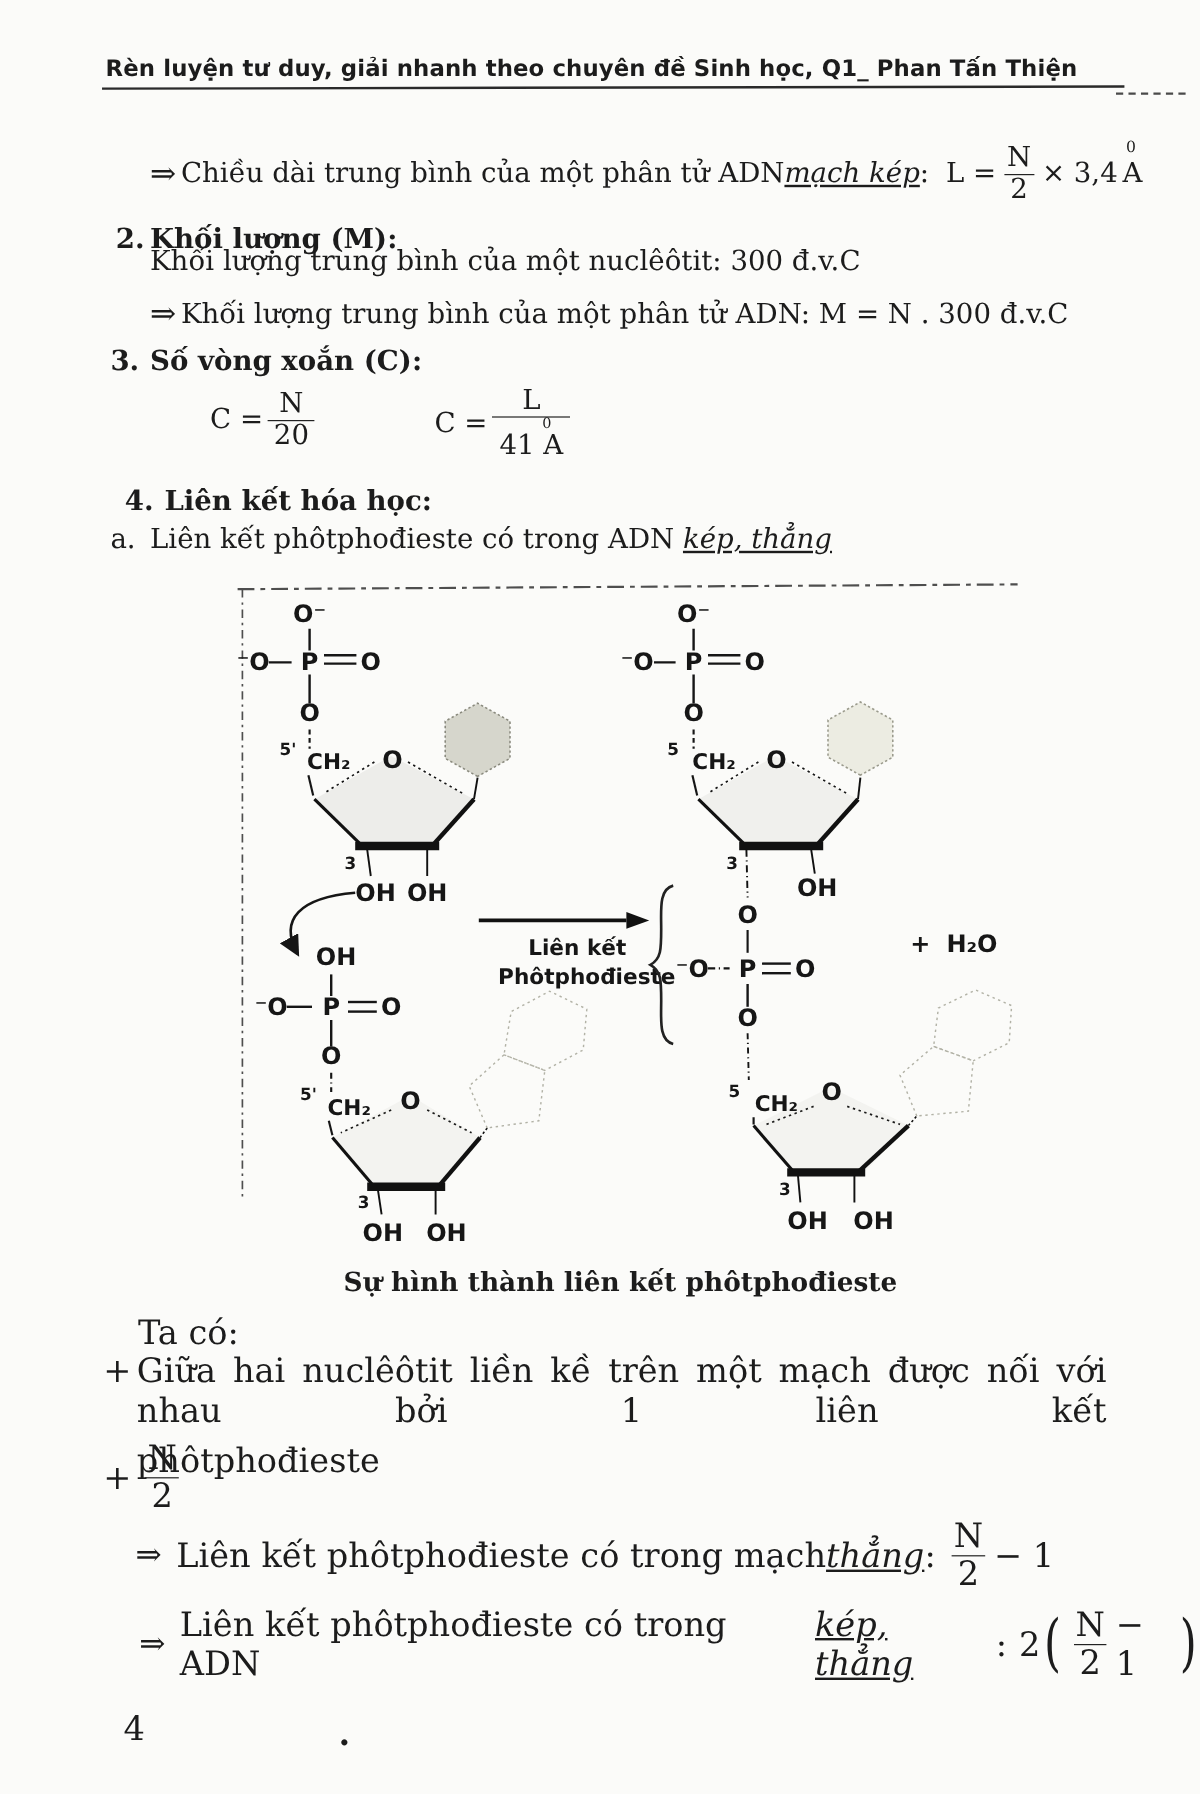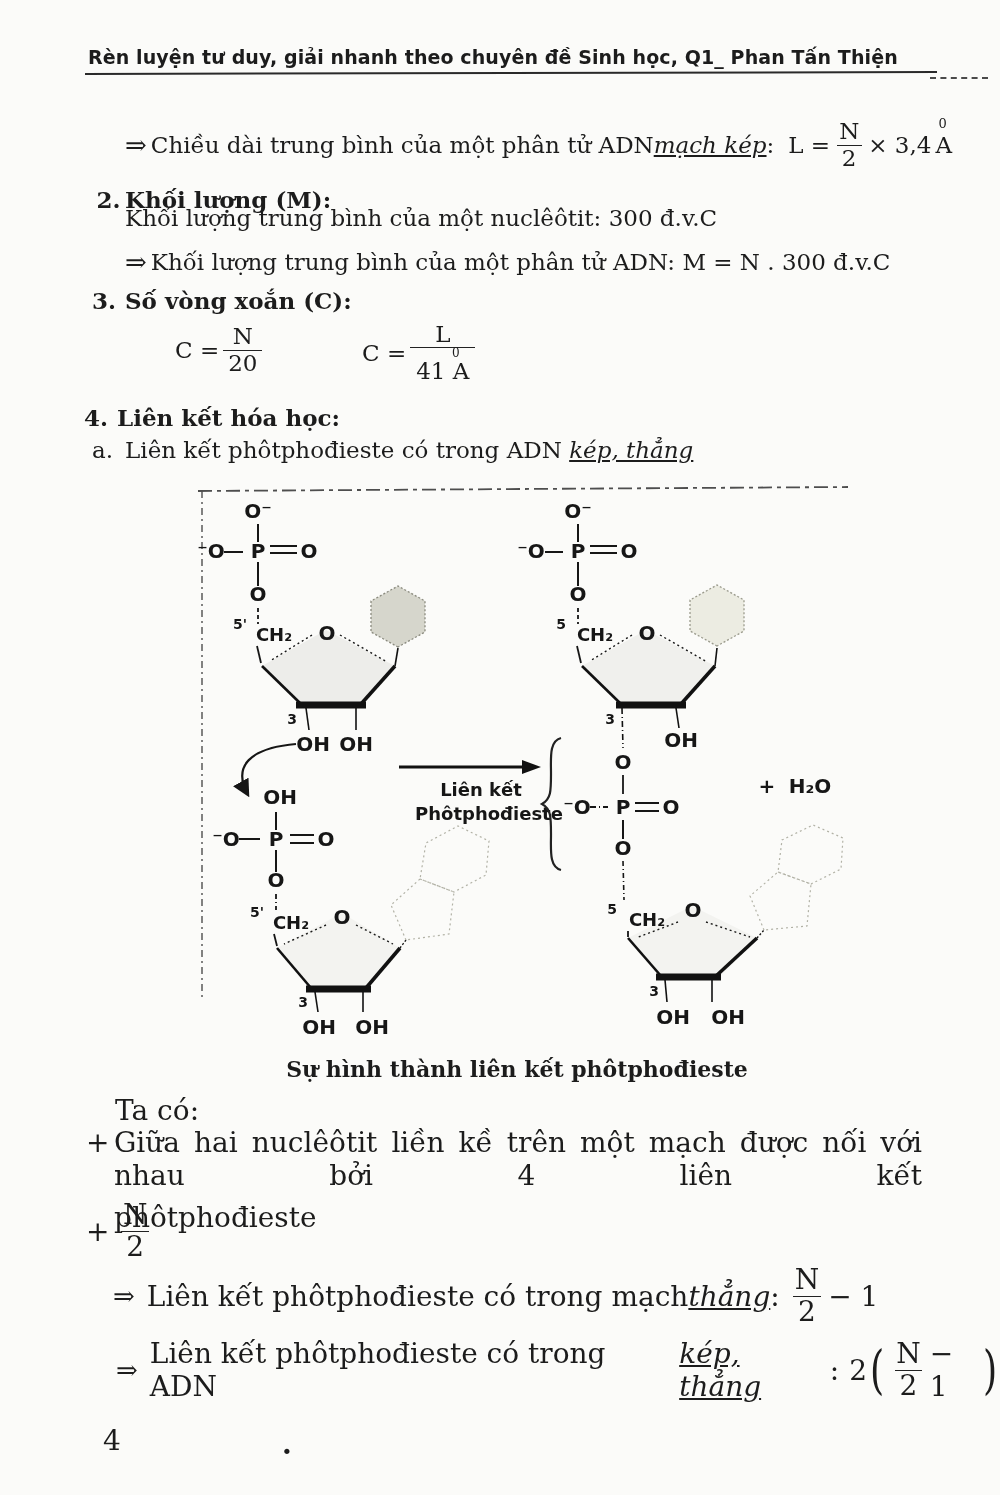--- a/index.html
+++ b/index.html
@@ -80,21 +80,21 @@
   <span class="t23">C =</span>
   <span class="frac t23">
     <span class="num">L</span>
     <span class="den2">
       <span class="zz">0</span>
       <span><span>41</span> <span>A</span></span>
     </span>
   </span>
 </div>
 
-<div class="abs t23 b" style="left:84px;top:404px;">
+<div class="abs t23 b" style="left:104px;top:404px;">
   <span class="listnum">4.</span><span>Liên kết hóa học:</span>
 </div>
 <div class="abs t23" style="left:92px;top:437px;">
   <span class="listnum">a.</span><span>Liên kết phôtphođieste có trong ADN </span><span class="i u">kép, thẳng</span>
 </div>
 
 <svg class="abs" style="left:0;top:482px;" width="1000" height="565" viewBox="0 0 1000 565">
   <defs>
     <marker id="ah" viewBox="0 0 10 10" refX="8.5" refY="5" markerWidth="8" markerHeight="8" orient="auto-start-reverse">
       <path d="M0 0 L10 5 L0 10 z" fill="#161616"></path>
@@ -273,21 +273,21 @@
   </g>
 </svg>
 
 <div class="abs b" style="left:17px;top:1056px;width:1000px;text-align:center;font-size:22px;">Sự hình thành liên kết phôtphođieste</div>
 
 <div class="abs t22" style="left:115px;top:1094px;">Ta có:</div>
 
 <div class="abs" style="left:86px;top:1126px;display:flex;align-items:flex-start;">
   <span class="t22" style="width:28px;">+</span>
   <span style="width:808px;">
-    <span class="t22 just" style="display:block;">Giữa hai nuclêôtit liền kề trên một mạch được nối với nhau bởi 4 liên kết</span>
+    <span class="t22 just" style="display:block;">Giữa hai nuclêôtit liền kề trên một mạch được nối với nhau bởi 1 liên kết</span>
     <span class="t22" style="display:block;margin-top:9px;">phôtphođieste</span>
   </span>
 </div>
 
 <div class="abs row" style="left:86px;top:1198px;height:66px;">
   <span class="t22" style="width:28px;">+</span>
   <span class="frac t22">
     <span class="num">N</span>
     <span class="den">2</span>
   </span>

